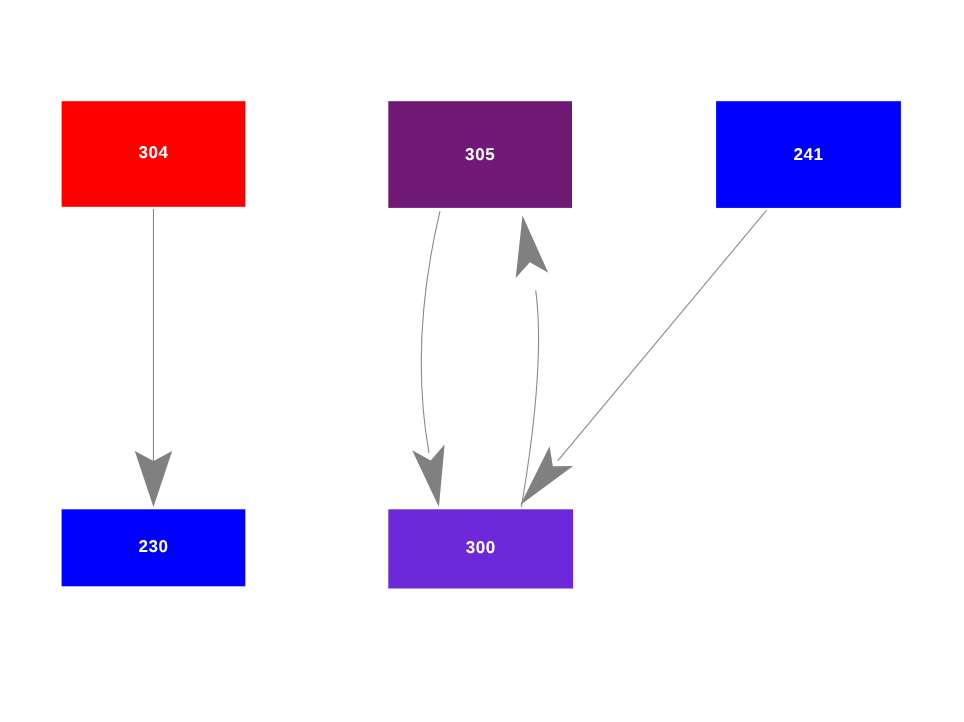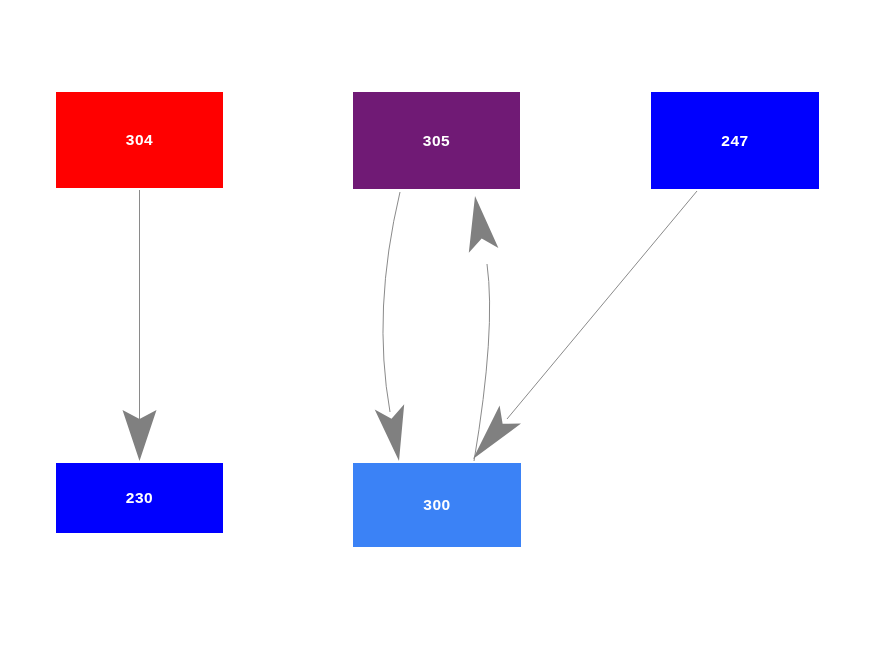--- a/index.html
+++ b/index.html
@@ -53,22 +53,22 @@
       <polygon points="473.0,459.0 499.6,405.6 502.6,423.8 521.0,423.6" fill="#808080" stroke="none"></polygon>
     </svg>
   <div id="node-layer">
       <div class="node" style="left: 56px; top: 92px; width: 167px; height: 96px; background: rgb(255, 0, 0);">
         <span class="node-label" style="color: rgb(255, 255, 255);">304</span>
       </div>
       <div class="node" style="left: 353px; top: 92px; width: 167px; height: 97px; background: #701a75;">
         <span class="node-label" style="color: rgb(255, 255, 255);">305</span>
       </div>
       <div class="node" style="left: 651px; top: 92px; width: 168px; height: 97px; background: rgb(0, 0, 255);">
-        <span class="node-label" style="color: rgb(255, 255, 255);">247</span>
+        <span class="node-label" style="color: rgb(255, 255, 255);">241</span>
       </div>
       <div class="node" style="left: 56px; top: 463px; width: 167px; height: 70px; background: rgb(0, 0, 255);">
         <span class="node-label" style="color: rgb(255, 255, 255);">230</span>
       </div>
-      <div class="node" style="left: 353px; top: 463px; width: 168px; height: 84px; background: #3b82f6;">
+      <div class="node" style="left: 353px; top: 463px; width: 168px; height: 72px; background: #6d28d9;">
         <span class="node-label" style="color: rgb(255, 255, 255);">300</span>
       </div>
     </div>
 </div>
 
 </body></html>

